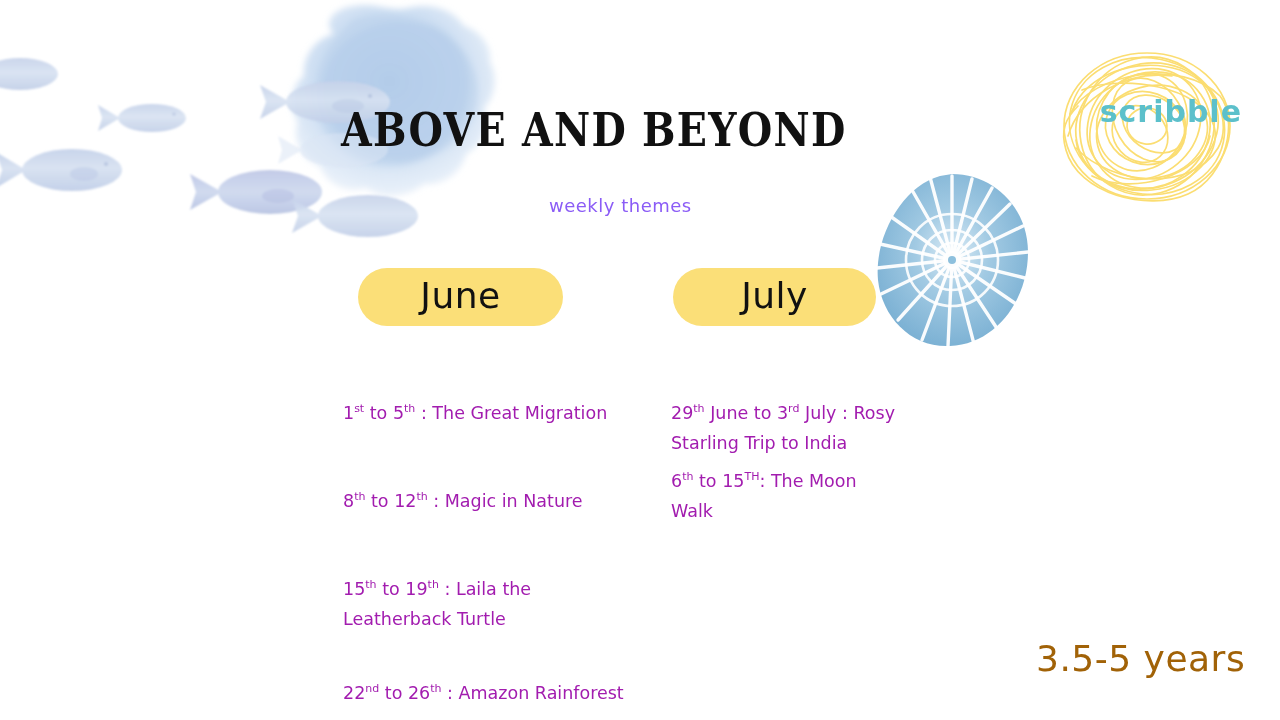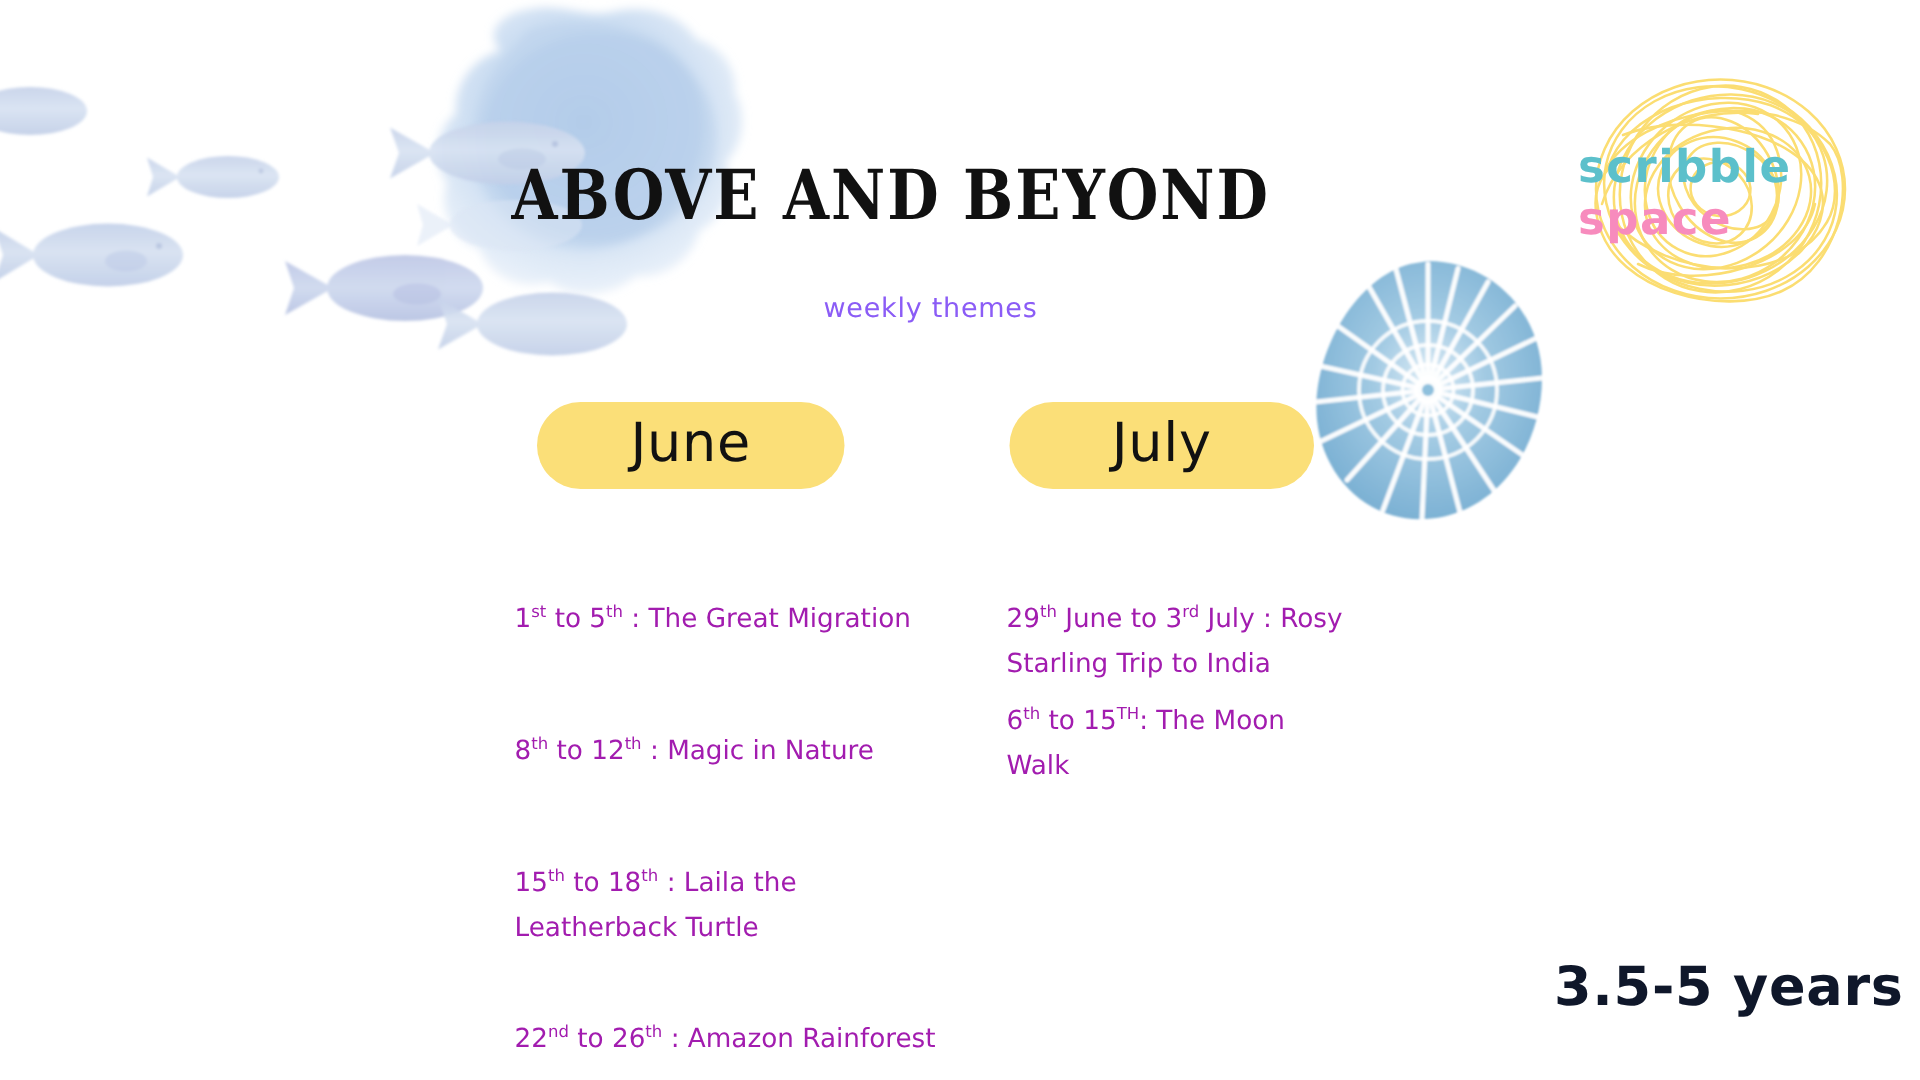--- a/index.html
+++ b/index.html
@@ -28,21 +28,21 @@
 
   
   #logo {
     position:absolute; left:1052px; top:44px;
     width:190px; height:165px;
   }
   #logo svg { display:block; width:190px; height:165px; }
   .logo-word {
     position:absolute;
     width:100%;
-    text-align:left;
+    text-align:right;
     font-family:"DejaVu Sans", sans-serif;
     font-weight:bold;
     letter-spacing:1px;
   }
   #logo-scribble-word {
     top:50px;
     font-size:30px;
     color:#5cc0cb;
   }
   #logo-space-word {
@@ -118,23 +118,22 @@
     line-height:0;
   }
 
   
   #age-badge {
     position:absolute;
     left:1036px; top:638px;
     font-family:"DejaVu Sans", sans-serif;
     font-size:36px;
     letter-spacing:0.5px;
-    color:#0f172a;
+    color:#a16207;
     white-space:nowrap;
-    font-weight:bold;
   }
 </style>
 </head>
 <body>
 
 <div id="slide">
 
   <svg class="deco" id="splash" viewBox="0 0 235 215" xmlns="http://www.w3.org/2000/svg">
     <defs>
       <radialGradient id="sgrad" cx="48%" cy="40%" r="68%">
@@ -299,37 +298,36 @@
                  C 96 168, 26 150, 14 106 C 8 86, 14 74, 26 62"></path>
         <path d="M 24 104 C 60 142, 140 148, 166 104 C 180 80, 166 40, 128 26
                  C 86 12, 32 30, 20 68"></path>
         <path d="M 30 46 C 70 30, 150 42, 162 82 C 170 110, 140 142, 100 146
                  C 62 150, 28 128, 24 96"></path>
         <path d="M 40 132 C 80 152, 150 132, 158 92"></path>
         <path d="M 16 92 C 28 52, 76 26, 120 32"></path>
       </g>
     </svg>
     <div class="logo-word" id="logo-scribble-word">scribble</div>
-    <div class="logo-word" id="logo-space-word">space</div>
   </div>
 
   <div id="title">ABOVE AND BEYOND</div>
   <div id="subtitle">weekly themes</div>
 
   <div class="pill" id="pill-june">
     <span class="pill-label">June</span>
   </div>
   <div class="pill" id="pill-july">
     <span class="pill-label">July</span>
   </div>
 
   <div class="column" id="col-june">
       <div class="theme-item"><span>1</span><sup>st</sup><span> to </span><span>5</span><sup>th</sup><span> : </span><span>The Great Migration</span></div>
       <div class="theme-item"><span>8</span><sup>th</sup><span> to </span><span>12</span><sup>th</sup><span> : </span><span>Magic in Nature</span></div>
-      <div class="theme-item"><span>15</span><sup>th</sup><span> to </span><span>18</span><sup>th</sup><span> : </span><span>Laila the Leatherback Turtle</span></div>
+      <div class="theme-item"><span>15</span><sup>th</sup><span> to </span><span>19</span><sup>th</sup><span> : </span><span>Laila the Leatherback Turtle</span></div>
       <div class="theme-item"><span>22</span><sup>nd</sup><span> to </span><span>26</span><sup>th</sup><span> : </span><span>Amazon Rainforest</span></div>
     </div>
   <div class="column" id="col-july">
       <div class="theme-item"><span>29</span><sup>th</sup><span> June</span><span> to </span><span>3</span><sup>rd</sup><span> July</span><span> : </span><span>Rosy Starling Trip to India</span></div>
       <div class="theme-item"><span>6</span><sup>th</sup><span> to </span><span>15</span><sup>TH</sup><span>: </span><span>The Moon Walk</span></div>
     </div>
 
   <div id="age-badge">3.5-5 years</div>
 
 </div>

